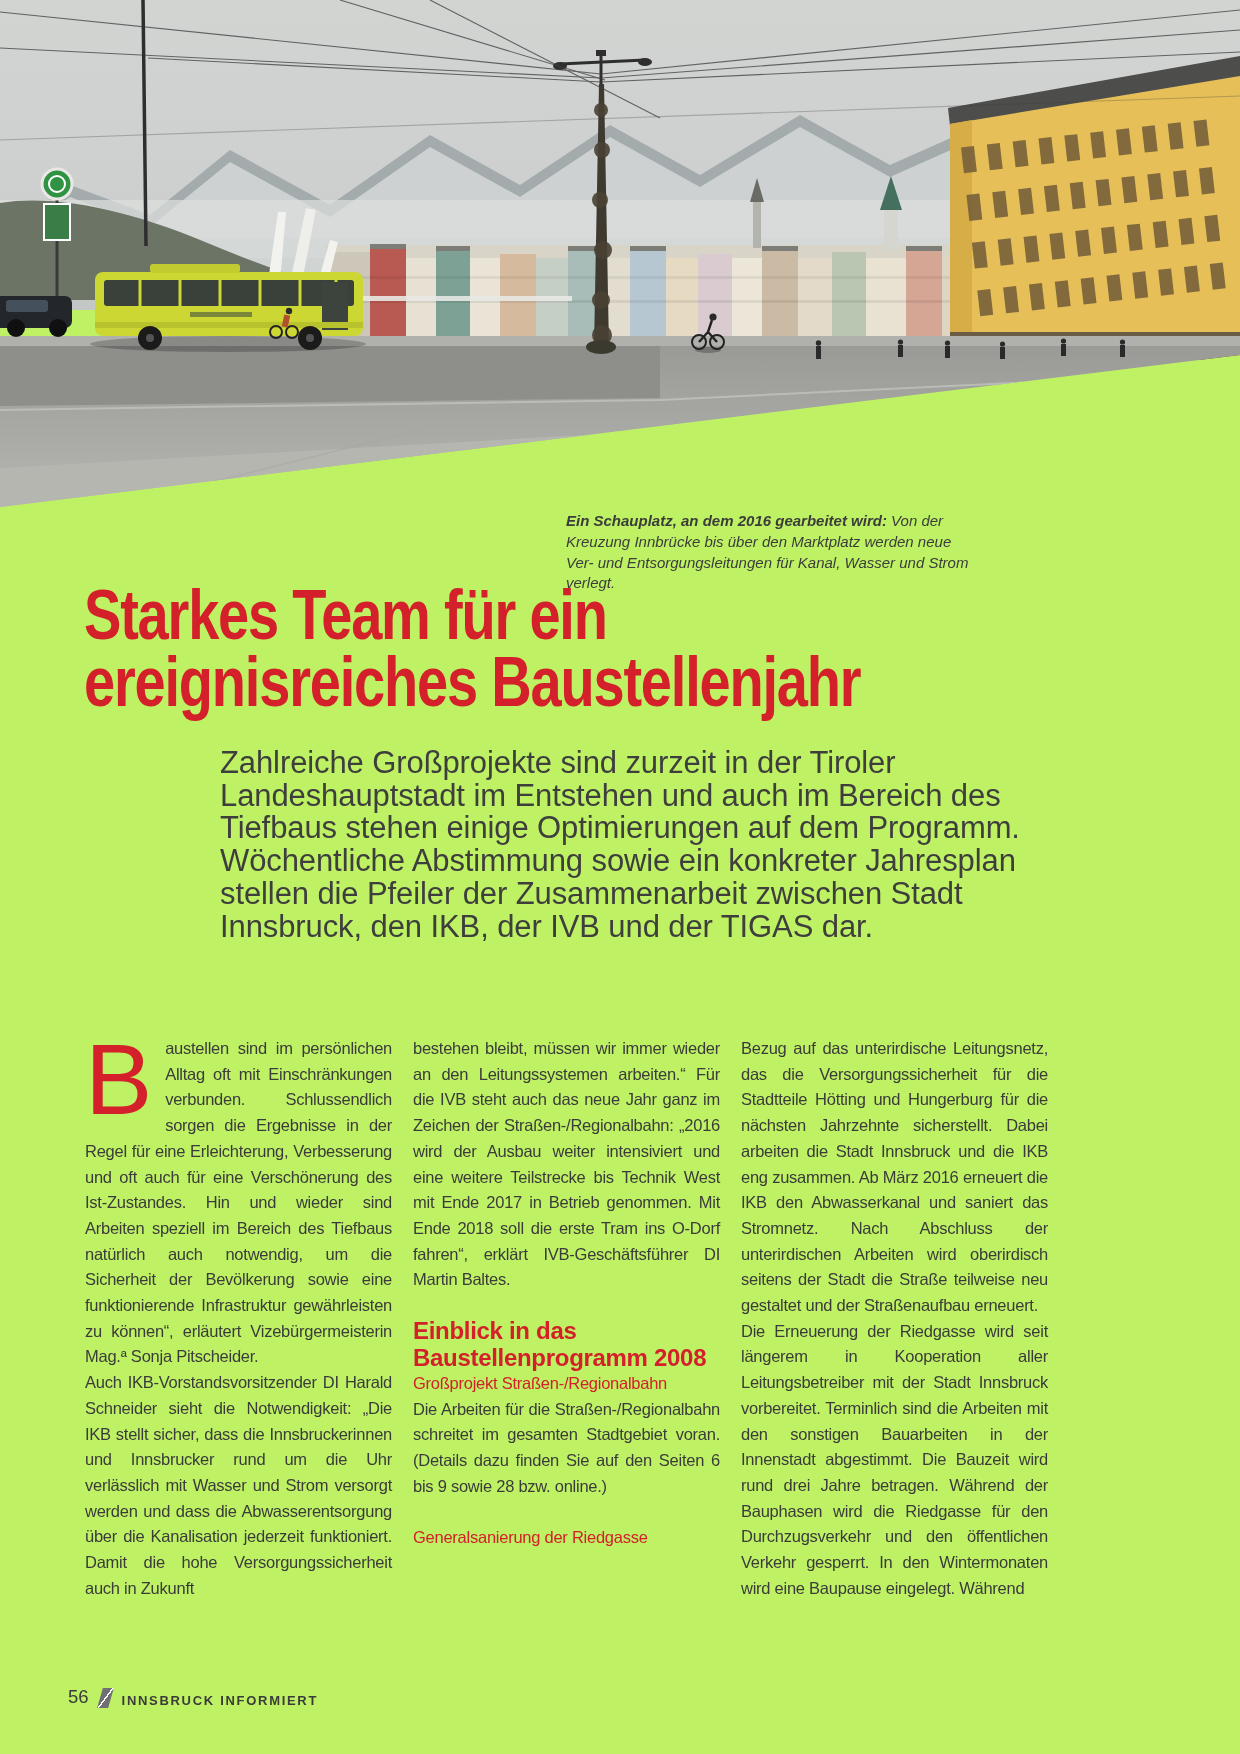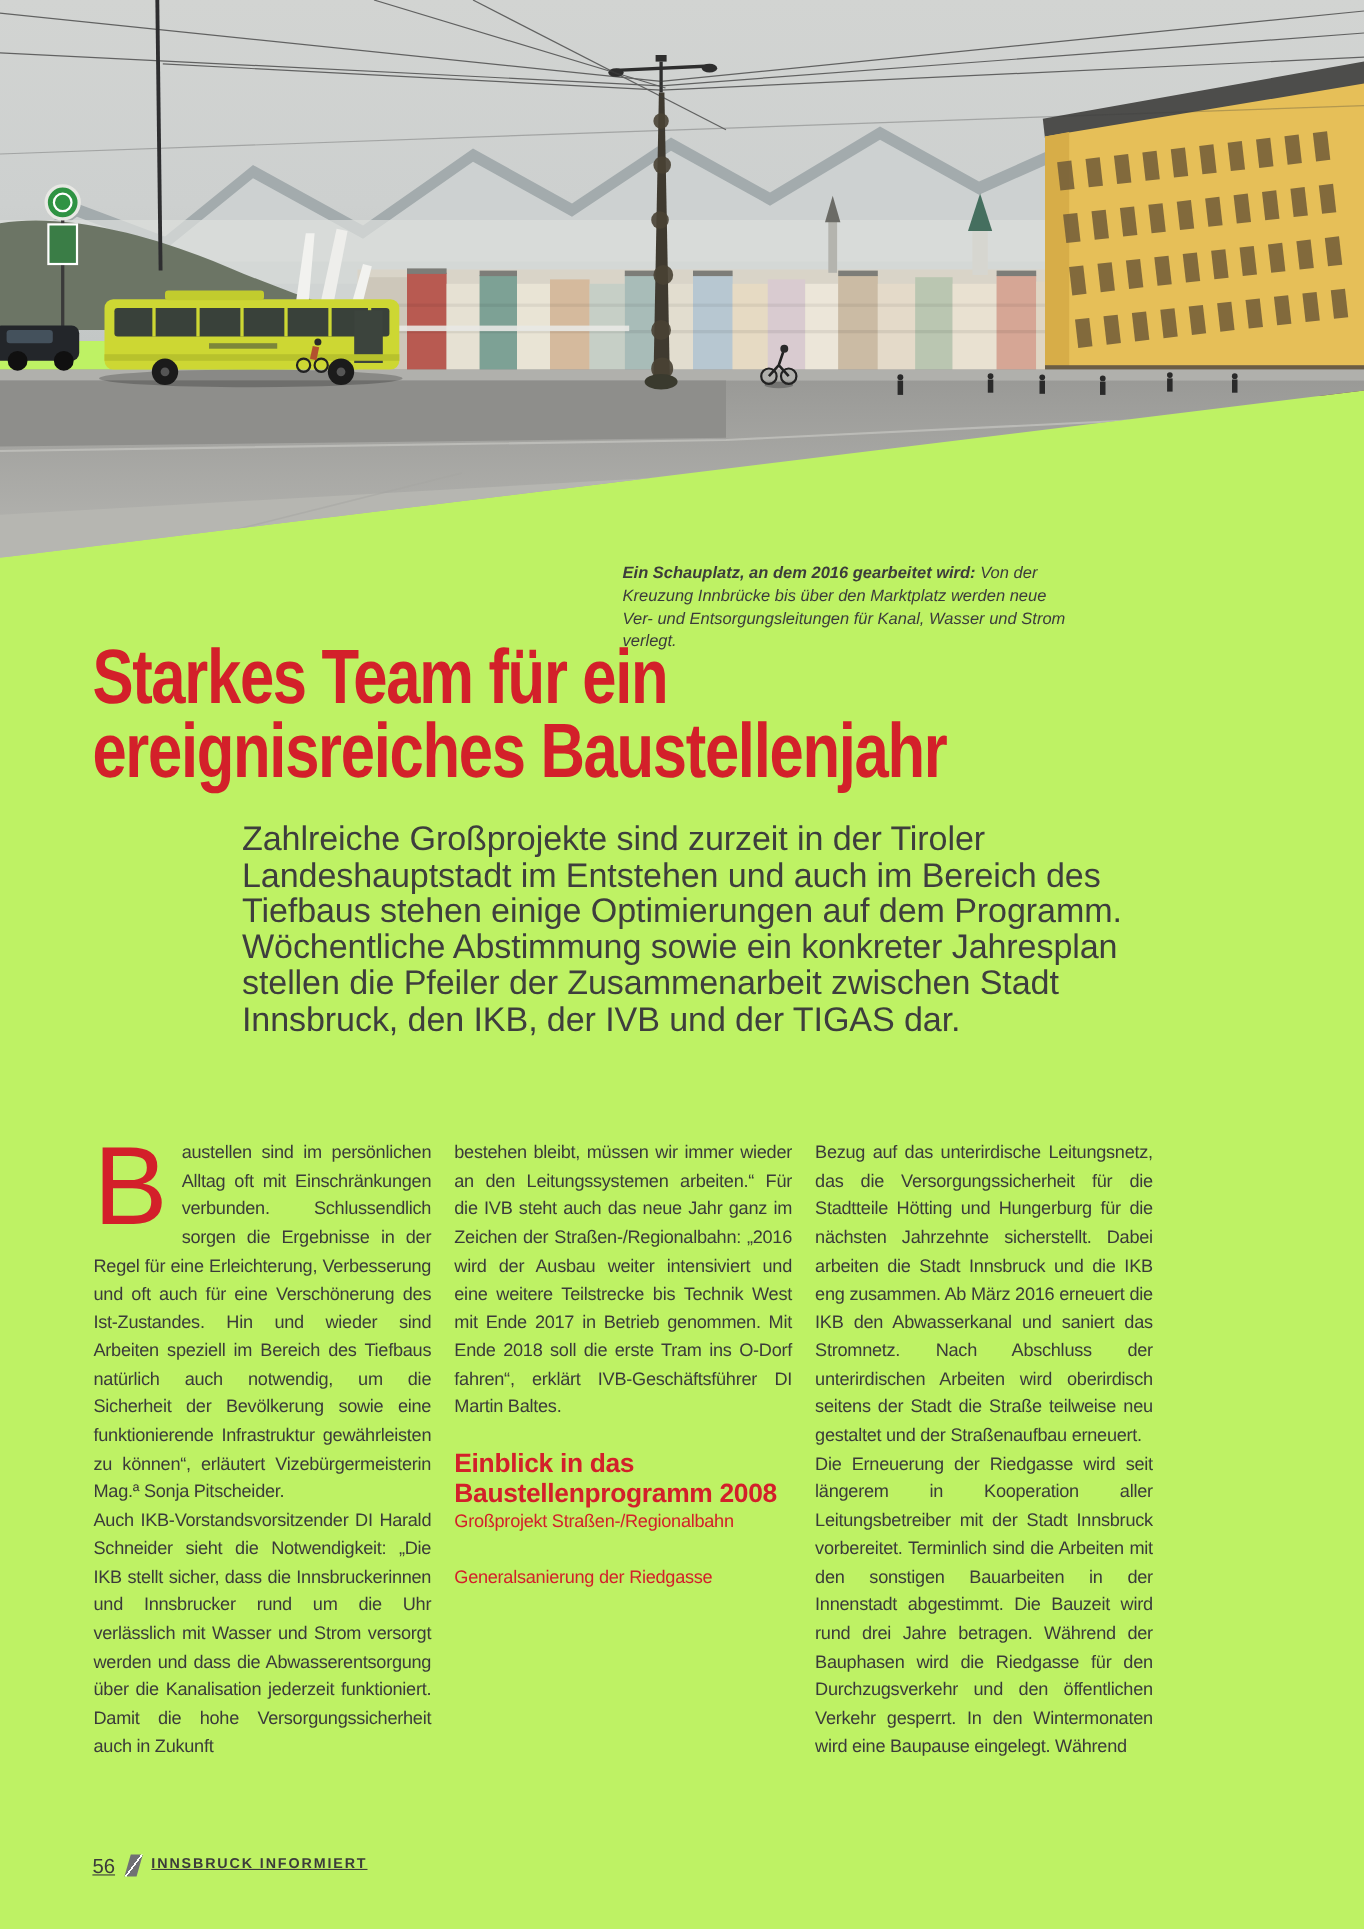--- a/index.html
+++ b/index.html
@@ -49,21 +49,21 @@
     color:var(--red); font-weight:700; font-size:24px; line-height:27px;
     letter-spacing:-.3px; margin-top:24px; text-align:left;
   }
   .subhead-sm {
     color:var(--red); font-weight:400; font-size:16.5px; line-height:25.7px;
     text-align:left;
   }
   .mt { margin-top:25px; }
   
   .footer {
-    position:absolute; left:84px; top:1686px; display:flex; align-items:flex-start; gap:11px;text-decoration:underline;
+    position:absolute; left:68px; top:1686px; display:flex; align-items:flex-end; gap:11px;
   }
   .page-num { font-size:18.5px; color:#3b3b3a; }
   .slash {
     width:11px; height:20px; transform:skewX(-16deg);
     background:linear-gradient(115deg,#707074 46%,#ffffff 46% 55%,#707074 55%);
   }
   .brand { font-size:13px; font-weight:700; letter-spacing:1.7px; color:#3b3b3a; }
 </style>
 </head>
 <body>
@@ -321,20 +321,21 @@
       <p>Auch IKB-Vorstandsvorsitzender DI Harald Schneider sieht die Notwendigkeit: „Die IKB stellt sicher, dass die Innsbruckerinnen und Innsbrucker rund um die Uhr verlässlich mit Wasser und Strom versorgt werden und dass die Abwasserentsorgung über die Kanalisation jederzeit funktioniert. Damit die hohe Versorgungssicherheit auch in Zukunft</p>
     </div>
 
     <div class="col">
       <p>bestehen bleibt, müssen wir immer wieder an den Leitungssystemen arbeiten.“ Für die IVB steht auch das neue Jahr ganz im Zeichen der Straßen-/Regionalbahn: „2016 wird der Ausbau weiter intensiviert und eine weitere Teilstrecke bis Technik West mit Ende 2017 in Betrieb genommen. Mit Ende 2018 soll die erste Tram ins O-Dorf fahren“, erklärt IVB-Geschäftsführer DI Martin Baltes.</p>
       <div class="subhead-lg">
         <div>Einblick in das</div>
         <div>Baustellenprogramm 2008</div>
       </div>
       <div class="subhead-sm">Großprojekt Straßen-/Regionalbahn</div>
+      <p>Die Arbeiten für die Straßen-/Regionalbahn schreitet im gesamten Stadtgebiet voran. (Details dazu finden Sie auf den Seiten 6 bis 9 sowie 28 bzw. online.)</p>
       <div class="subhead-sm mt">Generalsanierung der Riedgasse</div>
     </div>
 
     <div class="col">
       <p>Bezug auf das unterirdische Leitungsnetz, das die Versorgungssicherheit für die Stadtteile Hötting und Hungerburg für die nächsten Jahrzehnte sicherstellt. Dabei arbeiten die Stadt Innsbruck und die IKB eng zusammen. Ab März 2016 erneuert die IKB den Abwasserkanal und saniert das Stromnetz. Nach Abschluss der unterirdischen Arbeiten wird oberirdisch seitens der Stadt die Straße teilweise neu gestaltet und der Straßenaufbau erneuert.</p>
       <p>Die Erneuerung der Riedgasse wird seit längerem in Kooperation aller Leitungsbetreiber mit der Stadt Innsbruck vorbereitet. Terminlich sind die Arbeiten mit den sonstigen Bauarbeiten in der Innenstadt abgestimmt. Die Bauzeit wird rund drei Jahre betragen. Während der Bauphasen wird die Riedgasse für den Durchzugsverkehr und den öffentlichen Verkehr gesperrt. In den Wintermonaten wird eine Baupause eingelegt. Während</p>
     </div>
 
   </div>
 

